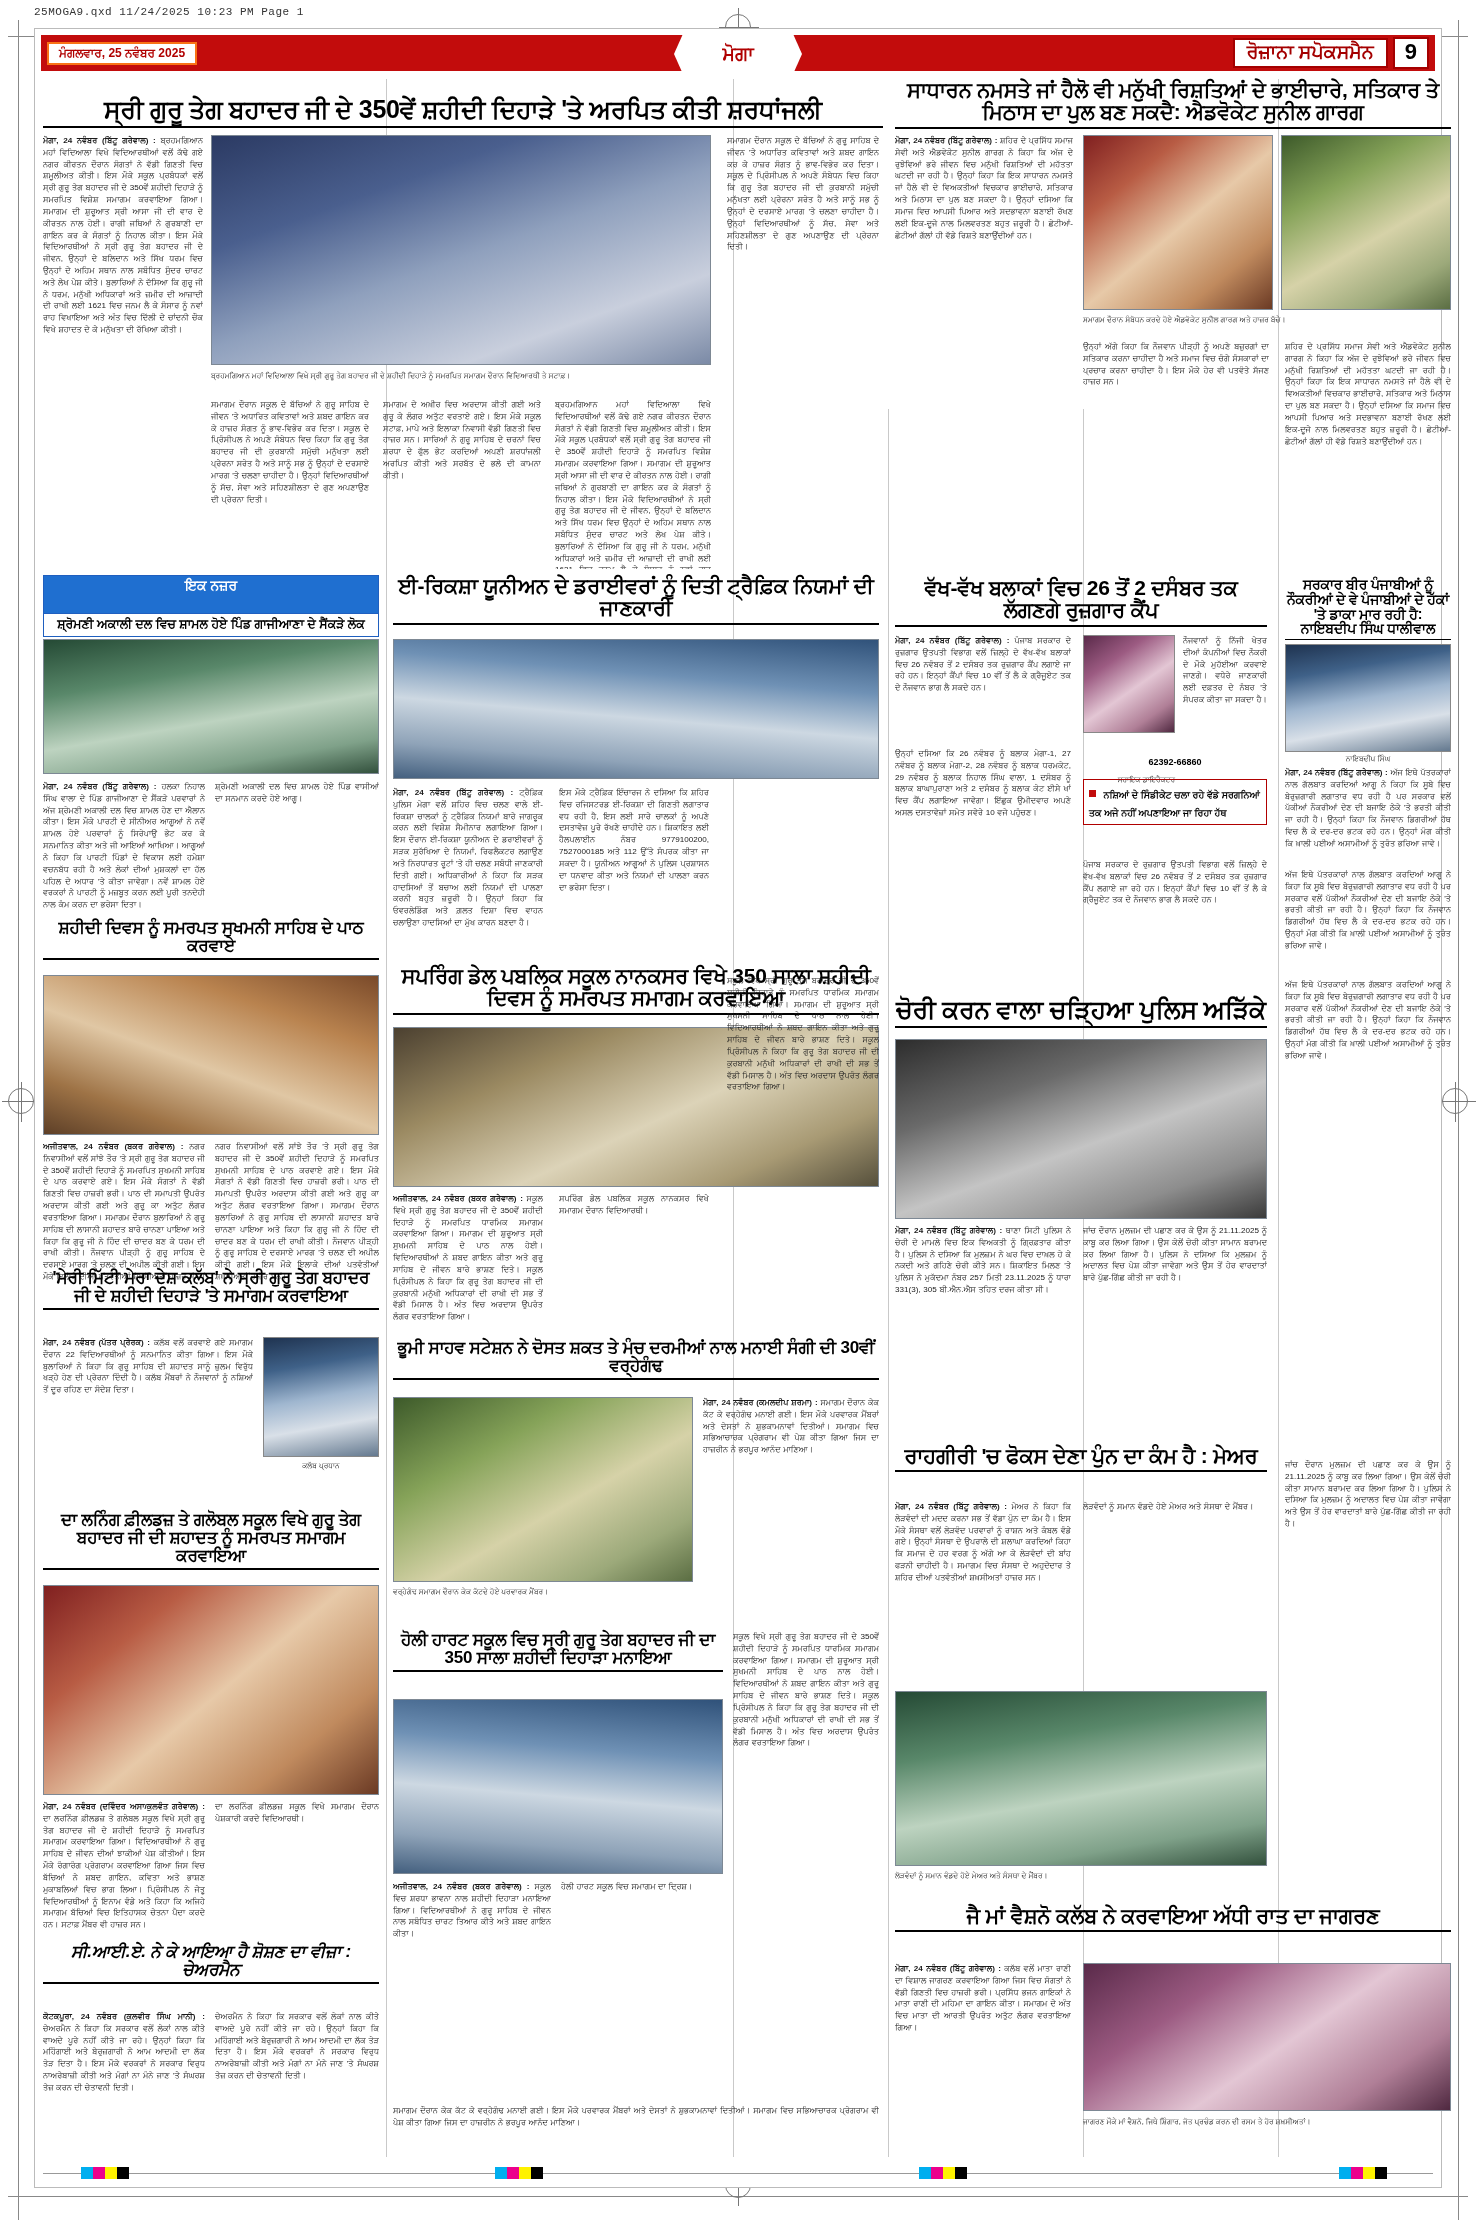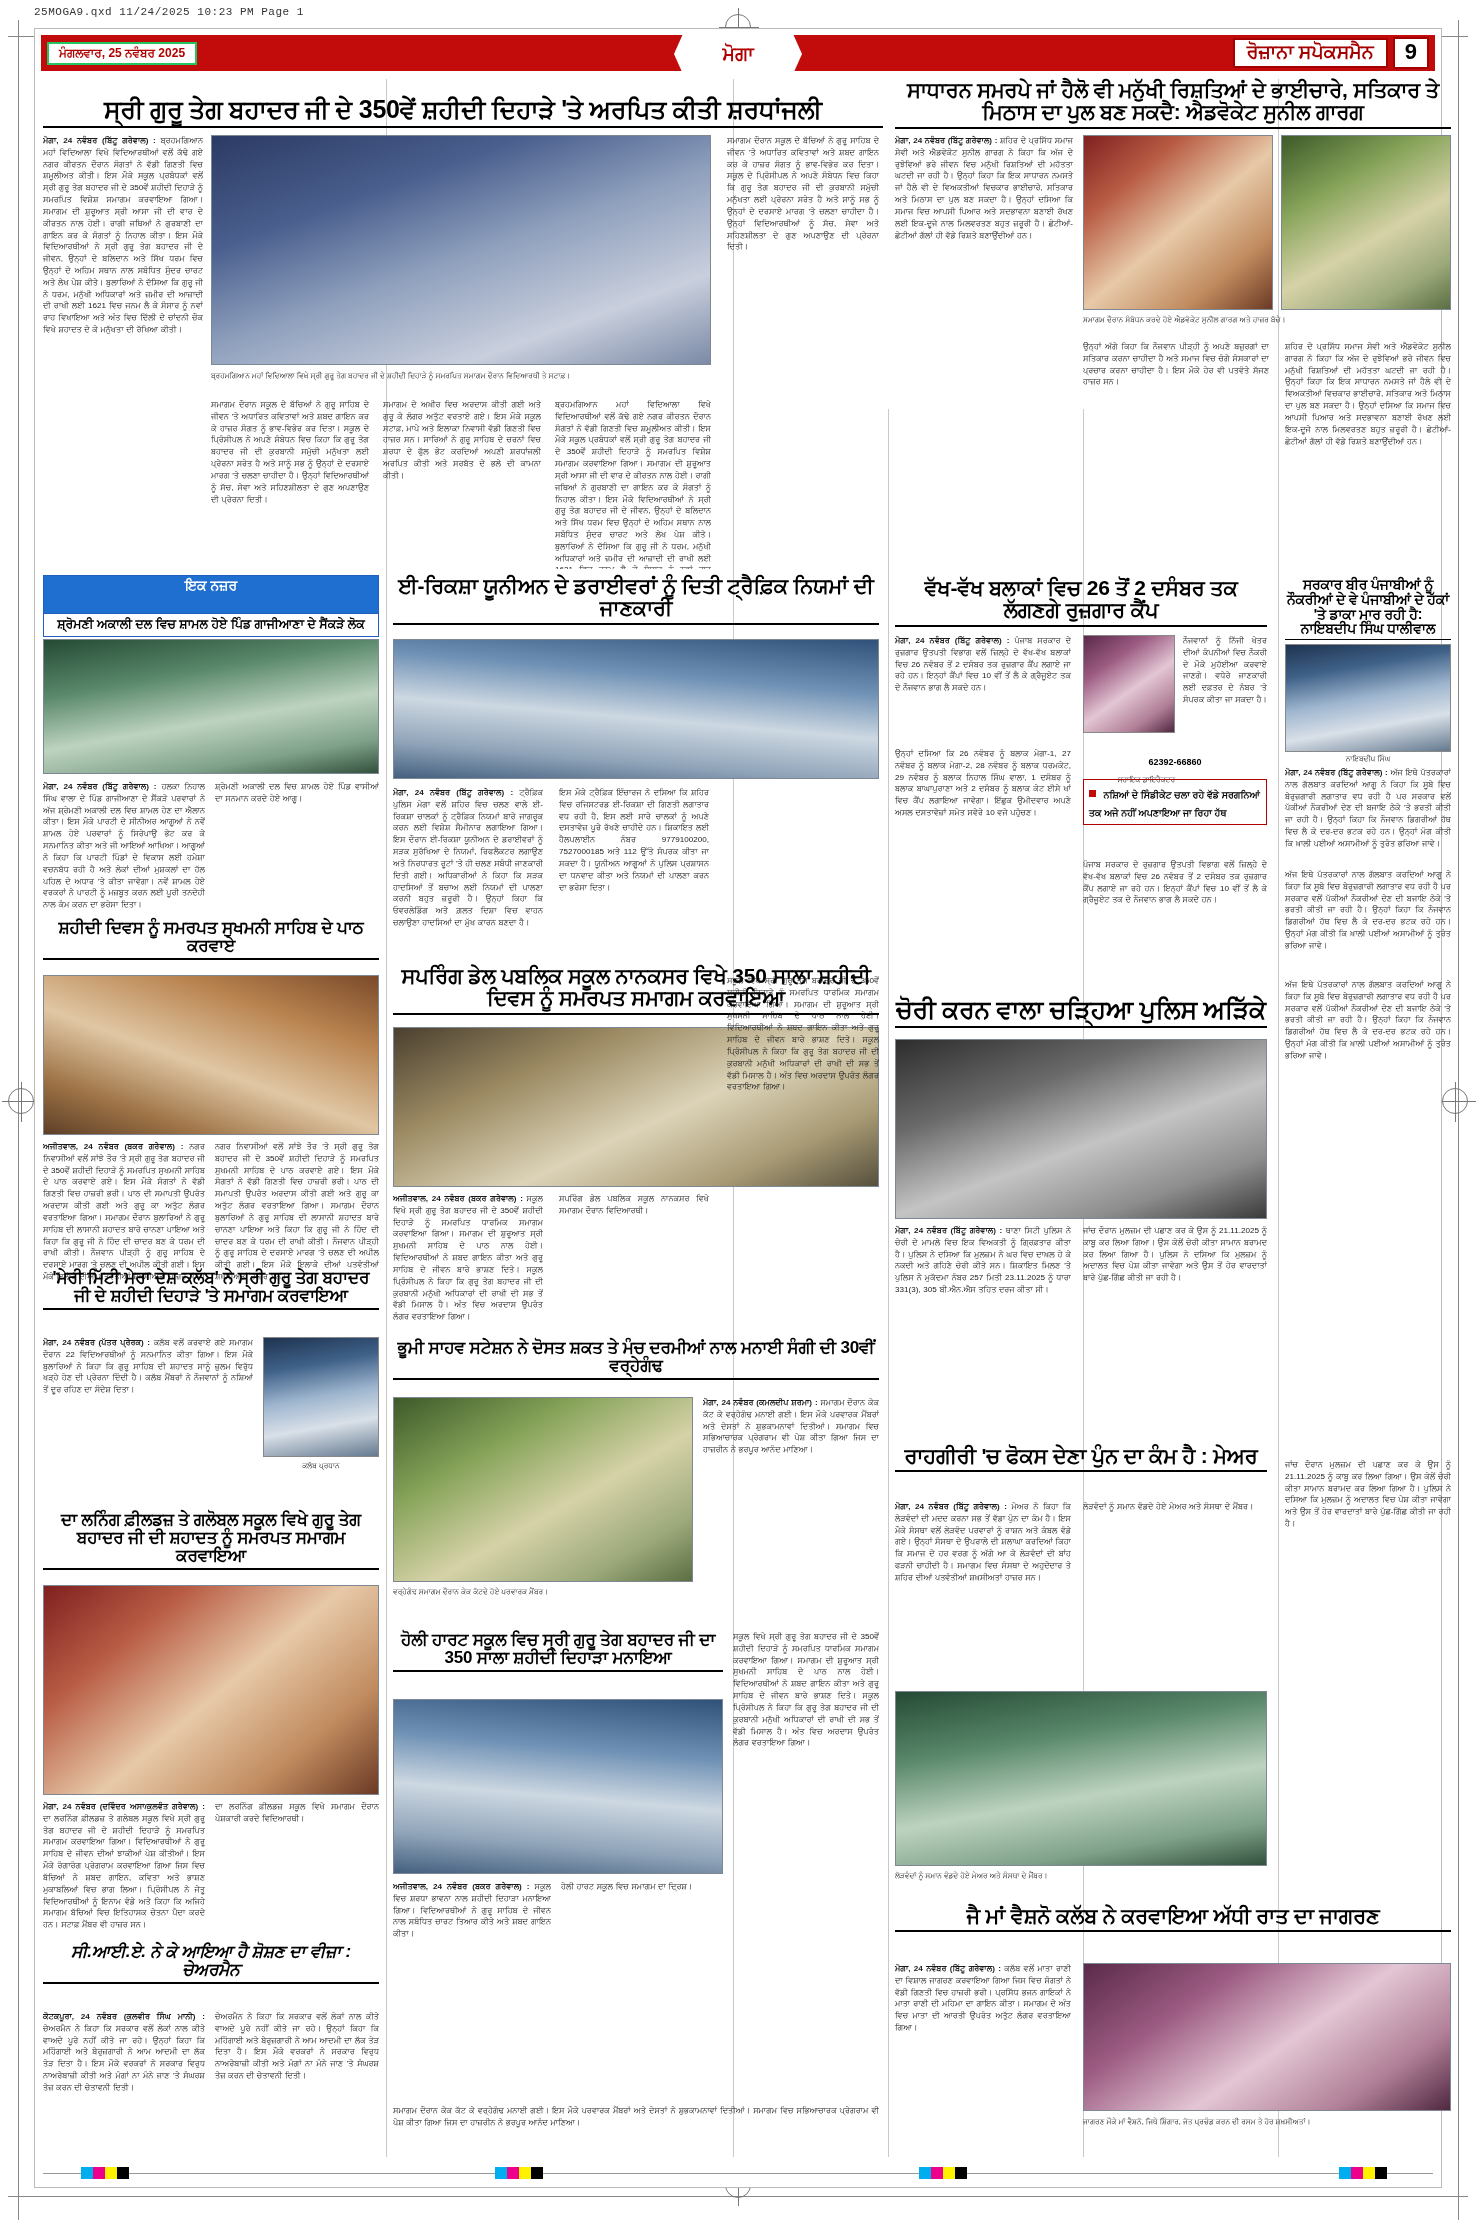--- a/index.html
+++ b/index.html
@@ -38,21 +38,21 @@
   }
 
   
   .masthead {
     position:absolute; left:6px; top:6px; right:6px; height:36px;
     background:#c20c0c;
     display:flex; align-items:center;
   }
   .mh-date {
     margin-left:6px;
-    background:#fff; border:2px solid #22c55e;
+    background:#fff; border:2px solid #f97316;
     color:#b00000; font-weight:bold; font-size:12px;
     padding:2px 10px 3px 10px; white-space:nowrap;
   }
   .mh-center {
     position:absolute; left:50%; transform:translateX(-50%);
     top:-4px;
     width:128px; height:46px; background:#fff;
     display:flex; align-items:center; justify-content:center;
     clip-path: polygon(8% 0, 92% 0, 100% 50%, 92% 100%, 8% 100%, 0 50%);
   }
@@ -178,21 +178,21 @@
     <div class="colrule" style="left:845px; top:330px; bottom:0;"></div>
     <div class="colrule" style="left:1040px; top:330px; bottom:0;"></div>
     <div class="colrule" style="left:1235px; top:0; bottom:0;"></div>
 
     <div style="position:absolute; left:0; top:0; width:840px;">
       <div class="hl hl-xl" style="text-align:center; padding-bottom:3px;">ਸ੍ਰੀ ਗੁਰੂ ਤੇਗ ਬਹਾਦਰ ਜੀ ਦੇ 350ਵੇਂ ਸ਼ਹੀਦੀ ਦਿਹਾੜੇ 'ਤੇ ਅਰਪਿਤ ਕੀਤੀ ਸ਼ਰਧਾਂਜਲੀ</div>
       <div style="height:2px; background:#000;"></div>
     </div>
 
     <div style="position:absolute; left:852px; top:0; width:556px;">
-      <div class="hl hl-lg" style="text-align:center; padding-bottom:3px;">ਸਾਧਾਰਨ ਸਮਰਪੇ ਜਾਂ ਹੈਲੋ ਵੀ ਮਨੁੱਖੀ ਰਿਸ਼ਤਿਆਂ ਦੇ ਭਾਈਚਾਰੇ, ਸਤਿਕਾਰ ਤੇ ਮਿਠਾਸ ਦਾ ਪੁਲ ਬਣ ਸਕਦੈ: ਐਡਵੋਕੇਟ ਸੁਨੀਲ ਗਾਰਗ</div>
+      <div class="hl hl-lg" style="text-align:center; padding-bottom:3px;">ਸਾਧਾਰਨ ਨਮਸਤੇ ਜਾਂ ਹੈਲੋ ਵੀ ਮਨੁੱਖੀ ਰਿਸ਼ਤਿਆਂ ਦੇ ਭਾਈਚਾਰੇ, ਸਤਿਕਾਰ ਤੇ ਮਿਠਾਸ ਦਾ ਪੁਲ ਬਣ ਸਕਦੈ: ਐਡਵੋਕੇਟ ਸੁਨੀਲ ਗਾਰਗ</div>
       <div style="height:2px; background:#000;"></div>
     </div>
 
     <div style="position:absolute; left:0; top:56px; width:160px;">
       <div class="txt" style="height:355px;">
         <span class="dl">ਮੋਗਾ, 24 ਨਵੰਬਰ (ਬਿੱਟੂ ਗਰੇਵਾਲ) :</span>
         <span>ਬ੍ਰਹਮਗਿਆਨ ਮਹਾਂ ਵਿਦਿਆਲਾ ਵਿਖੇ ਵਿਦਿਆਰਥੀਆਂ ਵਲੋਂ ਕੱਢੇ ਗਏ ਨਗਰ ਕੀਰਤਨ ਦੌਰਾਨ ਸੰਗਤਾਂ ਨੇ ਵੱਡੀ ਗਿਣਤੀ ਵਿਚ ਸ਼ਮੂਲੀਅਤ ਕੀਤੀ। ਇਸ ਮੌਕੇ ਸਕੂਲ ਪ੍ਰਬੰਧਕਾਂ ਵਲੋਂ ਸ੍ਰੀ ਗੁਰੂ ਤੇਗ ਬਹਾਦਰ ਜੀ ਦੇ 350ਵੇਂ ਸ਼ਹੀਦੀ ਦਿਹਾੜੇ ਨੂੰ ਸਮਰਪਿਤ ਵਿਸ਼ੇਸ਼ ਸਮਾਗਮ ਕਰਵਾਇਆ ਗਿਆ। ਸਮਾਗਮ ਦੀ ਸ਼ੁਰੂਆਤ ਸ੍ਰੀ ਆਸਾ ਜੀ ਦੀ ਵਾਰ ਦੇ ਕੀਰਤਨ ਨਾਲ ਹੋਈ। ਰਾਗੀ ਜਥਿਆਂ ਨੇ ਗੁਰਬਾਣੀ ਦਾ ਗਾਇਨ ਕਰ ਕੇ ਸੰਗਤਾਂ ਨੂੰ ਨਿਹਾਲ ਕੀਤਾ। ਇਸ ਮੌਕੇ ਵਿਦਿਆਰਥੀਆਂ ਨੇ ਸ੍ਰੀ ਗੁਰੂ ਤੇਗ ਬਹਾਦਰ ਜੀ ਦੇ ਜੀਵਨ, ਉਨ੍ਹਾਂ ਦੇ ਬਲਿਦਾਨ ਅਤੇ ਸਿੱਖ ਧਰਮ ਵਿਚ ਉਨ੍ਹਾਂ ਦੇ ਅਹਿਮ ਸਥਾਨ ਨਾਲ ਸਬੰਧਿਤ ਸੁੰਦਰ ਚਾਰਟ ਅਤੇ ਲੇਖ ਪੇਸ਼ ਕੀਤੇ। ਬੁਲਾਰਿਆਂ ਨੇ ਦੱਸਿਆ ਕਿ ਗੁਰੂ ਜੀ ਨੇ ਧਰਮ, ਮਨੁੱਖੀ ਅਧਿਕਾਰਾਂ ਅਤੇ ਜ਼ਮੀਰ ਦੀ ਆਜ਼ਾਦੀ ਦੀ ਰਾਖੀ ਲਈ 1621 ਵਿਚ ਜਨਮ ਲੈ ਕੇ ਸੰਸਾਰ ਨੂੰ ਨਵਾਂ ਰਾਹ ਵਿਖਾਇਆ ਅਤੇ ਅੰਤ ਵਿਚ ਦਿੱਲੀ ਦੇ ਚਾਂਦਨੀ ਚੌਕ ਵਿਖੇ ਸ਼ਹਾਦਤ ਦੇ ਕੇ ਮਨੁੱਖਤਾ ਦੀ ਰੱਖਿਆ ਕੀਤੀ।</span>
       </div>
     </div>
 

